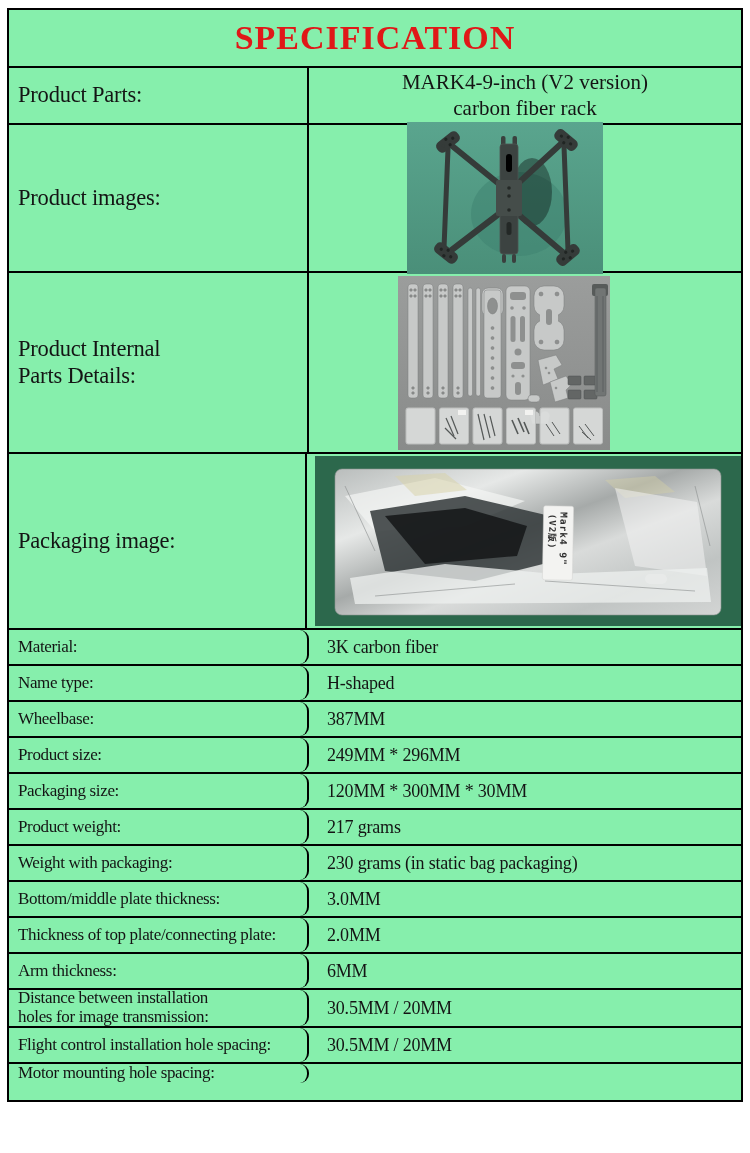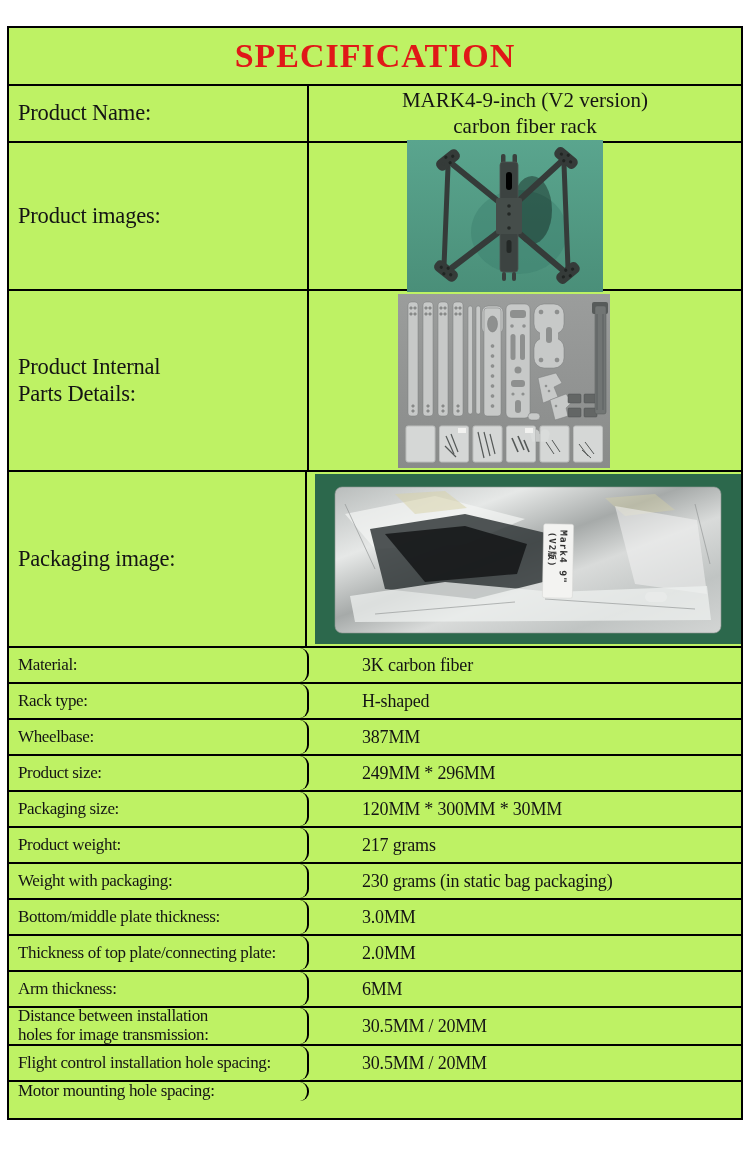--- a/index.html
+++ b/index.html
@@ -1,50 +1,50 @@
 <!DOCTYPE html>
 <html><head>
 <meta charset="utf-8">
 <style>
   html,body{margin:0;padding:0;background:#fff;}
   body{width:750px;height:1153px;font-family:"Liberation Serif",serif;color:#141414;}
-  .sheet{box-sizing:border-box;width:736px;margin:26px 7px 0 7px;border:2px solid #000;background:#bef264;}
+  .sheet{box-sizing:border-box;width:736px;margin:8px 7px 0 7px;border:2px solid #000;background:#86efac;}
   .row{box-sizing:border-box;display:flex;border-bottom:2px solid #000;}
   .row:last-child{border-bottom:none;flex-direction:column;}
   .r-title{height:58px;align-items:center;justify-content:center;}
   .r-name{height:57px;}
   .r-photo1{height:148px;}
   .r-photo2{height:181px;}
   .r-photo3{height:176px;}
   .r-spec{height:36px;}
   .r-spec.tall{height:38px;}
   .cell-l{box-sizing:border-box;width:300px;border-right:2px solid #000;display:flex;align-items:center;padding-left:9px;}
   .cell-r{box-sizing:border-box;flex:1;display:flex;align-items:center;}
   .title{font-size:34px;font-weight:bold;letter-spacing:1px;color:#e01818;}
   .label-lg{font-size:22.5px;line-height:1.18;white-space:pre-line;letter-spacing:-0.2px;}
   .name-val{flex:1;text-align:center;font-size:21px;line-height:1.22;white-space:pre-line;}
   .spec-label{font-size:17px;letter-spacing:-0.35px;line-height:1.1;white-space:pre-line;border-radius:9px;}
-  .spec-val{font-size:18px;padding-left:53px;letter-spacing:-0.2px;}
+  .spec-val{font-size:18px;padding-left:18px;letter-spacing:-0.2px;}
   .photo-cell{padding:0;}
   svg{display:block;}
   .p1{margin-left:98px;}
   .p2{margin-left:89px;}
   .p3{margin-left:8px;}
 </style>
 </head>
 <body>
 
 <div class="sheet">
 
   <div class="row r-title">
     <div class="title">SPECIFICATION</div>
   </div>
 
   <div class="row r-name">
-    <div class="cell-l label-lg">Product Name:</div>
+    <div class="cell-l label-lg">Product Parts:</div>
     <div class="cell-r">
         <div class="name-val">MARK4-9-inch (V2 version)
 carbon fiber rack</div>
       </div>
   </div>
 
   <div class="row r-photo1">
     <div class="cell-l label-lg">Product images:</div>
     <div class="cell-r photo-cell">
       <svg class="p1" width="196" height="152" viewBox="0 0 196 152">
@@ -318,21 +318,21 @@
         </g>
       </svg>
     </div>
   </div>
 
   <div class="row r-spec">
     <div class="cell-l spec-label">Material:</div>
     <div class="cell-r spec-val">3K carbon fiber</div>
   </div>
   <div class="row r-spec">
-    <div class="cell-l spec-label">Rack type:</div>
+    <div class="cell-l spec-label">Name type:</div>
     <div class="cell-r spec-val">H-shaped</div>
   </div>
   <div class="row r-spec">
     <div class="cell-l spec-label">Wheelbase:</div>
     <div class="cell-r spec-val">387MM</div>
   </div>
   <div class="row r-spec">
     <div class="cell-l spec-label">Product size:</div>
     <div class="cell-r spec-val">249MM * 296MM</div>
   </div>

